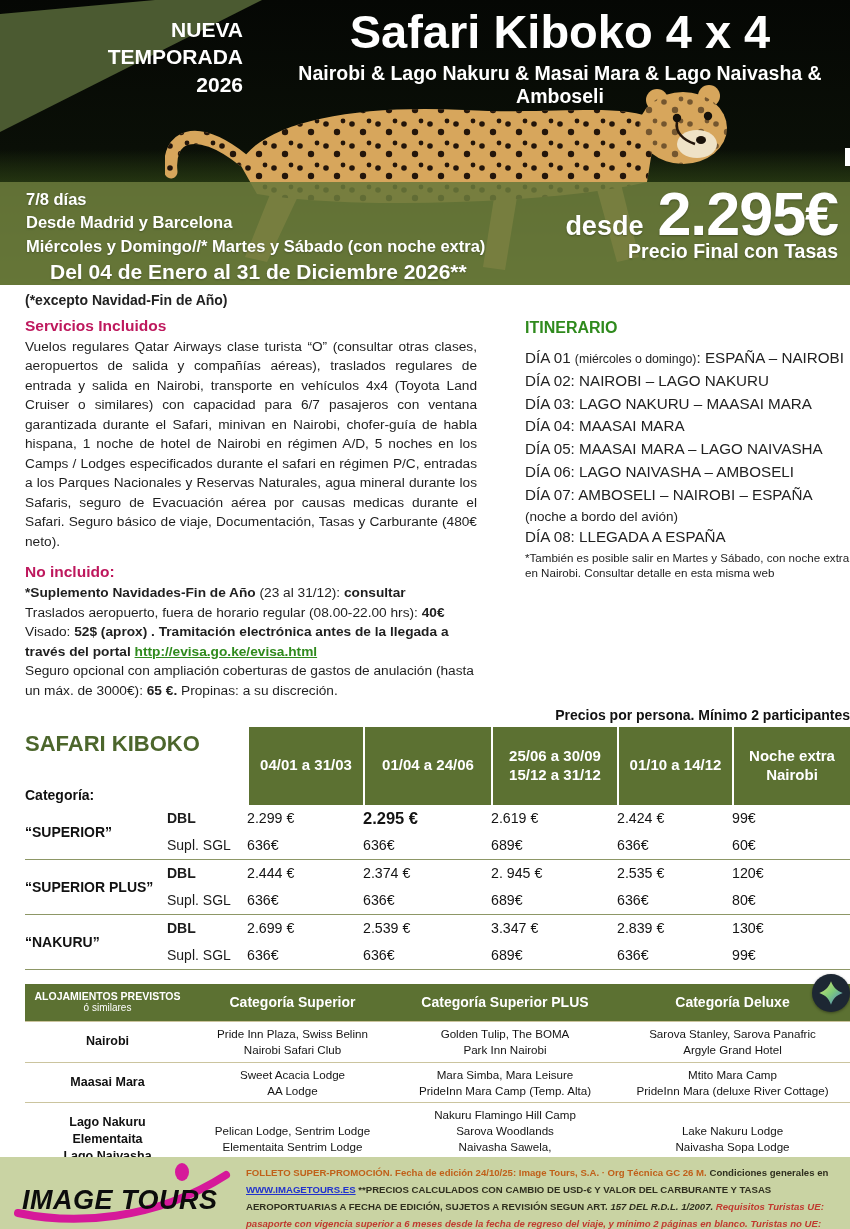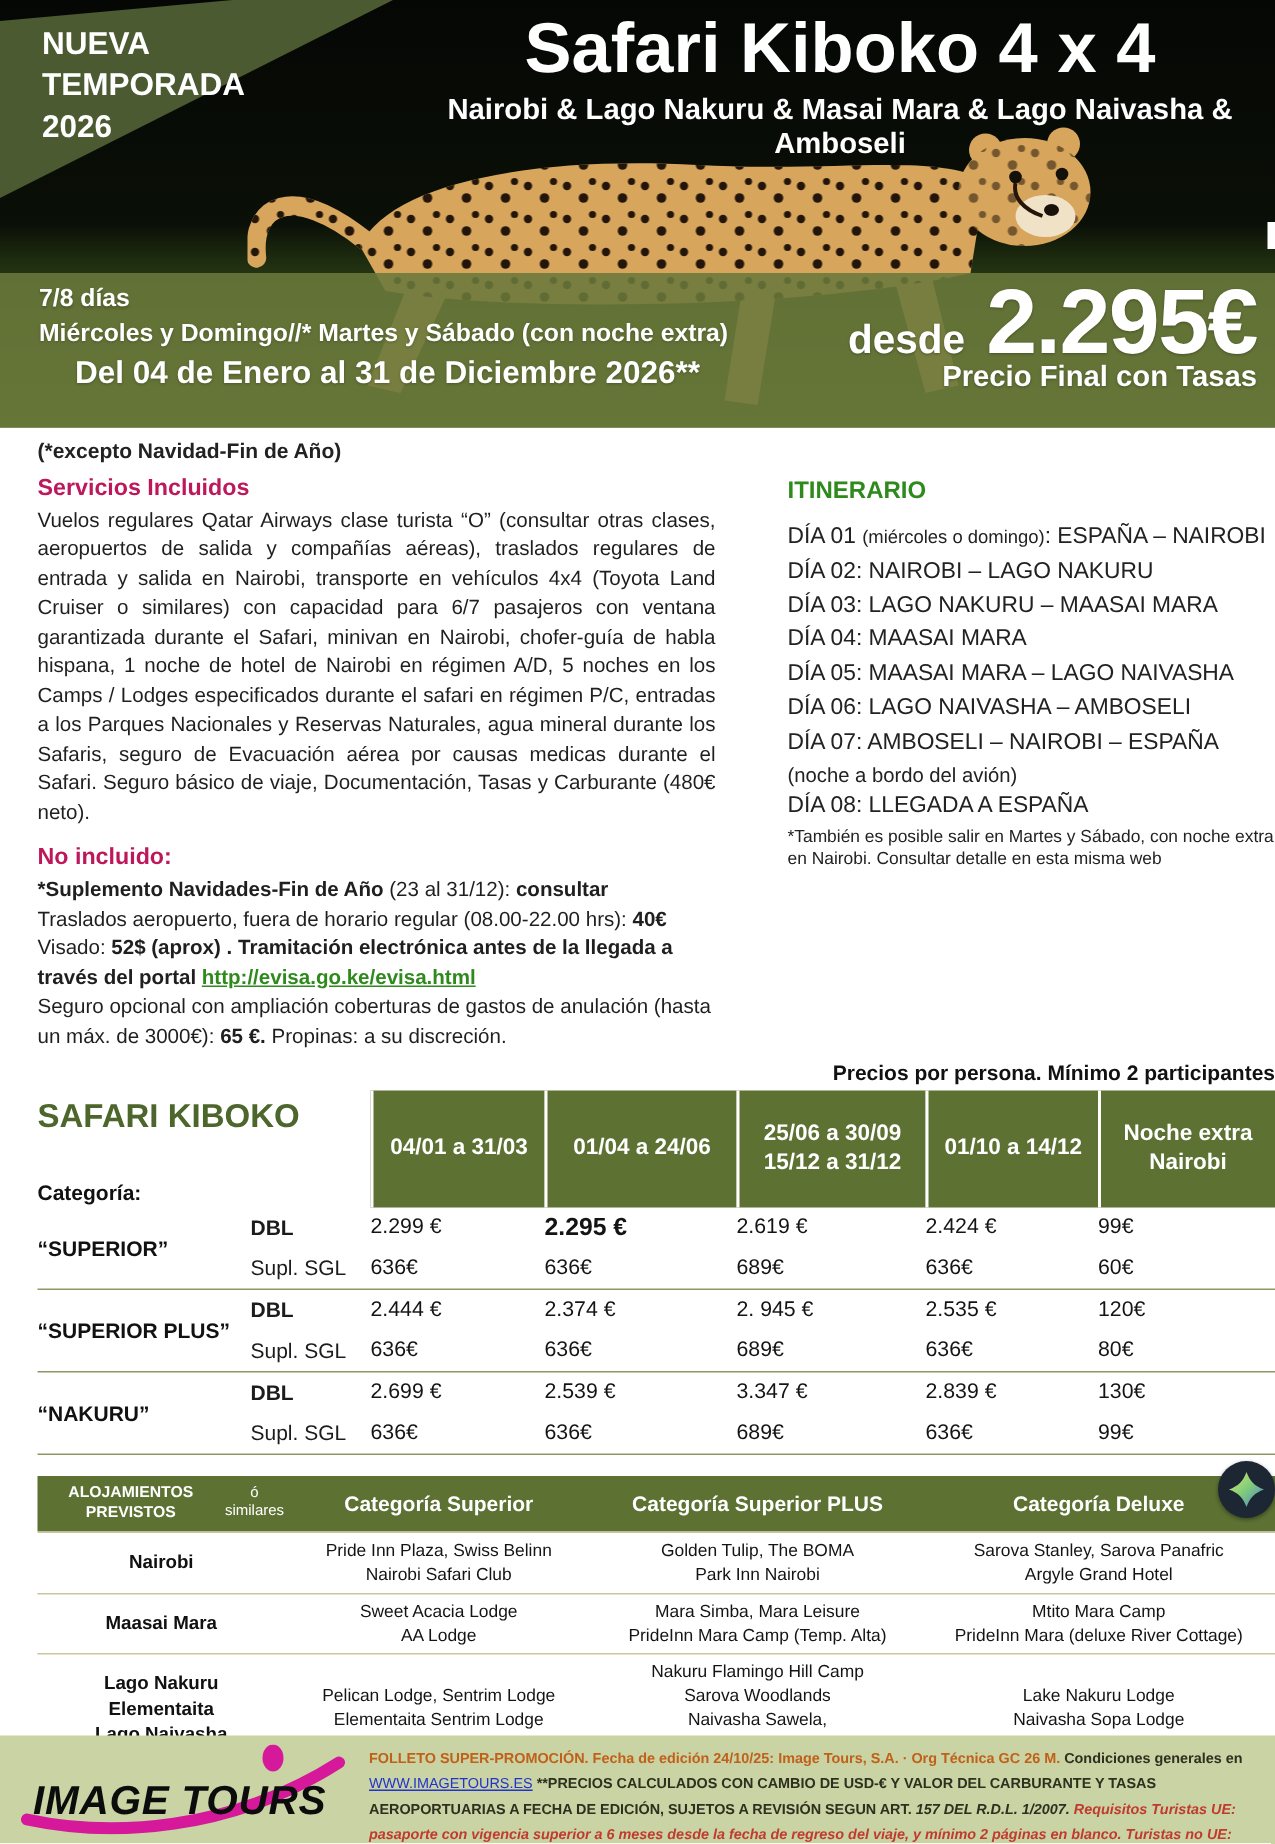--- a/index.html
+++ b/index.html
@@ -7,21 +7,21 @@
   #page{position:relative;width:850px;height:1229px;margin:0 auto;background:#fff;overflow:hidden;}
   .pre{white-space:pre-line;}
 
   
   .hero{position:relative;height:285px;background:linear-gradient(180deg,#050704 0%,#0a0f07 52%,#131c0b 64%,#1f2d10 72%,#2c3f15 100%);overflow:hidden;}
   .grass{position:absolute;left:0;right:0;bottom:0;height:135px;background:linear-gradient(180deg,rgba(32,48,14,0) 0%,#2f4415 40%,#47621f 100%);}
   .cheetah{position:absolute;left:165px;top:52px;z-index:2;}
   .badge-band{position:absolute;left:0;top:0;width:270px;height:140px;z-index:4;
     background:#4b5a31;clip-path:polygon(0 14px,155px 0,262px 0,0 132px);}
   .badge-text{position:absolute;left:28px;top:16px;width:215px;z-index:5;color:#fff;font-weight:bold;
-    font-size:21px;line-height:1.3;text-align:left;}
+    font-size:21px;line-height:1.3;text-align:right;}
   .hero-head{position:absolute;left:280px;top:6px;width:560px;text-align:center;z-index:4;color:#fff;}
   .hero-title{font-size:47px;font-weight:bold;letter-spacing:0;line-height:1.1;}
   .hero-subtitle{font-size:19.5px;font-weight:bold;margin-top:4px;}
   .notch{position:absolute;right:0;top:148px;width:5px;height:18px;background:#fff;z-index:6;}
   .green-band{position:absolute;left:0;right:0;bottom:0;height:103px;z-index:3;
     background:rgba(106,121,59,0.88);color:#fff;}
   .band-left{position:absolute;left:26px;top:6px;}
   .band-left .b-line{font-size:16.5px;font-weight:bold;line-height:1.42;text-shadow:0 1px 2px rgba(0,0,0,.25);}
   .band-left .b-big{font-size:21px;font-weight:bold;margin-top:2px;text-shadow:0 1px 2px rgba(0,0,0,.25);margin-left:24px;}
   .band-right{position:absolute;right:12px;top:0;text-align:right;text-shadow:0 1px 2px rgba(0,0,0,.3);}
@@ -64,21 +64,21 @@
   .type-line{height:27px;line-height:27px;font-size:14px;}
   .type-dbl{font-weight:bold;}
   .pdata{display:flex;flex-direction:column;justify-content:center;}
   .v{height:27px;line-height:27px;font-size:14.2px;color:#141414;}
   .v.hl{font-weight:bold;font-size:16.5px;}
 
   
   .ltable{margin-top:14px;border-bottom:2px solid #414d22;}
   .lgrid{display:grid;grid-template-columns:165px 205px 220px 235px;}
   .lhead{background:#5c7132;color:#fff;}
-  .lhead .lhc{display:flex;flex-direction:row;align-items:center;justify-content:center;height:37px;text-align:center;}
+  .lhead .lhc{display:flex;flex-direction:column;align-items:center;justify-content:center;height:37px;text-align:center;}
   .lh-label{font-size:10.5px;font-weight:bold;line-height:1.2;}
   .lh-sub{font-size:10px;line-height:1.2;}
   .lh-col{font-size:14px;font-weight:bold;}
   .lrow{border-top:1px solid #cbc49e;}
   .lrow:first-of-type{border-top:none;}
   .lcell{display:flex;align-items:center;justify-content:center;text-align:center;
     font-size:11.6px;line-height:1.38;padding:4px 2px;color:#141414;}
   .loc{font-weight:bold;font-size:12.5px;color:#111;}
 
   
@@ -86,21 +86,21 @@
 
   
   .footer{position:absolute;left:0;right:0;bottom:0;height:72px;background:#c9d3a3;z-index:3;}
   .logo-wrap{position:absolute;left:14px;top:6px;width:225px;height:60px;}
   .logo-svg{position:absolute;left:0;top:0;}
   .logo-text{position:absolute;left:8px;top:22px;font-size:27px;font-weight:800;font-style:italic;
     letter-spacing:0.5px;color:#0c0c0c;white-space:nowrap;}
   .finfo{position:absolute;left:246px;top:7px;width:600px;font-size:9.6px;line-height:1.78;color:#2f2f1f;}
   .f-orange{color:#c06019;font-weight:bold;}
   .f-bold{font-weight:bold;color:#2f2f1f;}
-  .f-link{color:#2233cc;font-weight:normal;text-decoration:underline;cursor:pointer;}
+  .f-link{color:#2233cc;font-weight:bold;text-decoration:underline;cursor:pointer;}
   .f-italic{font-weight:bold;font-style:italic;}
   .f-red{color:#c03a30;font-style:italic;font-weight:bold;}
 
   
   .widget{position:absolute;left:812px;top:974px;width:38px;height:38px;border-radius:50%;
     background:#1d2733;z-index:9;display:flex;align-items:center;justify-content:center;cursor:pointer;
     box-shadow:0 1px 3px rgba(0,0,0,.4);}
 </style>
 </head>
 <body>
@@ -148,20 +148,21 @@
     <div class="hero-head">
       <div class="hero-title">Safari Kiboko 4 x 4</div>
       <div class="hero-subtitle">Nairobi &amp; Lago Nakuru &amp; Masai Mara &amp; Lago Naivasha &amp; Amboseli</div>
     </div>
 
     <div class="notch"></div>
 
     <div class="green-band">
       <div class="band-left">
         <div class="b-line">7/8 días</div>
+        <div class="b-line">Desde Madrid y Barcelona</div>
         <div class="b-line">Miércoles y Domingo//* Martes y  Sábado (con noche extra)</div>
         <div class="b-big">Del 04 de Enero al 31 de Diciembre 2026**</div>
       </div>
       <div class="band-right">
         <div class="price-row">
           <span class="desde">desde</span>
           <span class="big-price">2.295€</span>
         </div>
         <div class="tasas">Precio Final con Tasas</div>
       </div>

